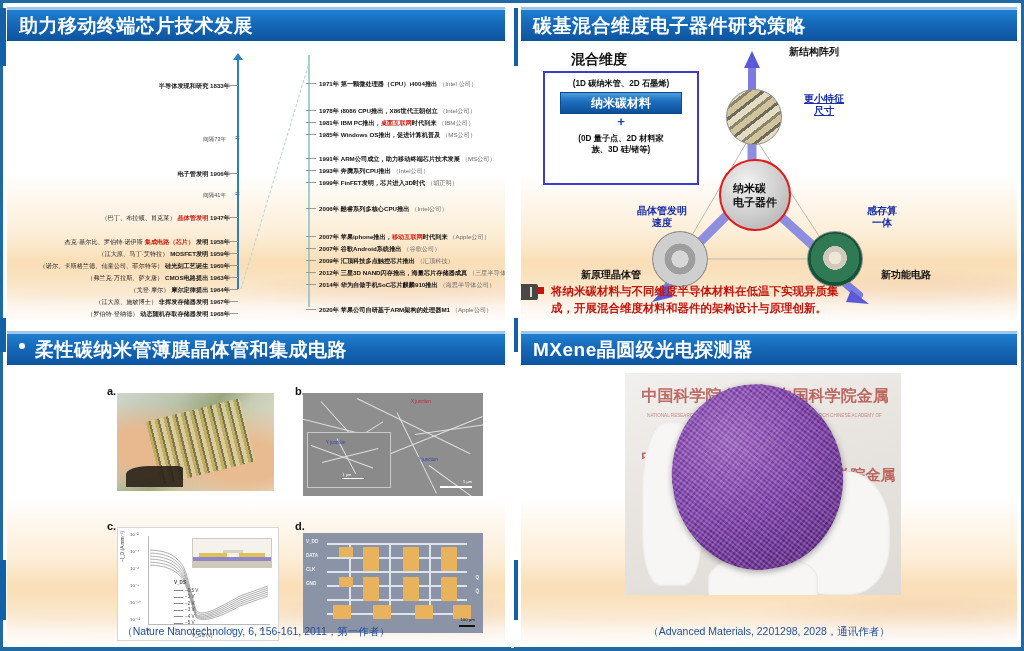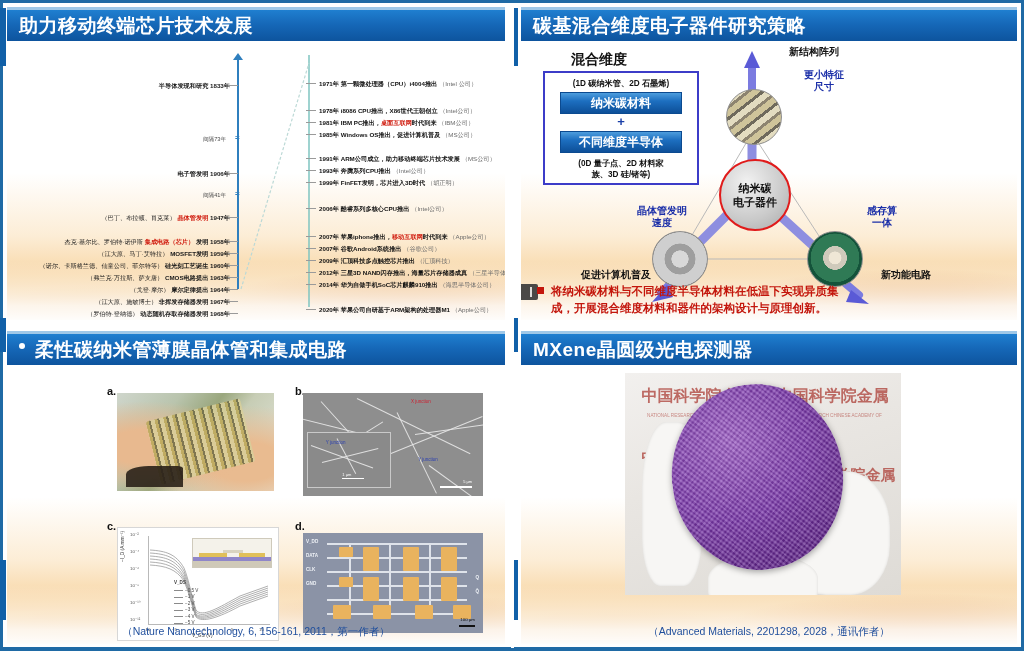--- a/index.html
+++ b/index.html
@@ -75,21 +75,21 @@
   .sd-sub{text-align:center;font-size:8.2px;font-weight:bold;color:#111;line-height:11px;margin-top:5px;}
   .sd-chip{margin:3px auto 0;width:120px;height:20px;
            background:linear-gradient(to bottom,#4d9ddd 0%,#1d6fc0 40%,#0d4f98 100%);
            border:1px solid #0b4a90;color:#ffffff;font-weight:bold;font-size:12px;
            line-height:20px;text-align:center;}
   .sd-plus{text-align:center;font-size:13px;font-weight:bold;color:#1a3fa8;line-height:13px;margin:1px 0;}
 
   .node{position:absolute;border-radius:50%;overflow:hidden;}
   .node.nc{background:radial-gradient(circle at 38% 32%,#f2f2f2,#c9c9c9 60%,#a8a8a8 100%);
            border:2px solid #e01b1b;display:flex;align-items:center;justify-content:center;}
-  .node.nc .lbl{font-size:11px;font-weight:bold;color:#111;text-align:center;line-height:14px;}
+  .node.nc .lbl{font-size:11px;font-weight:bold;color:#111;text-align:left;line-height:14px;}
   .node.img-top{background:
       repeating-linear-gradient(-38deg,#cfc49a 0 6px,#8d8470 6px 9px,#e3dcc0 9px 15px,#6f6a5c 15px 18px);
       border:1px solid #8e8e8e;}
   .node.img-left{background:
       radial-gradient(circle at 50% 50%,#d8d8d8 0 22%,#9e9e9e 23% 40%,#cfcfcf 41% 70%,#7d7d7d 71% 100%);
       border:1px solid #8e8e8e;}
   .node.img-right{background:
       radial-gradient(circle at 50% 48%,#efe7d6 0 16%,#cfcabb 17% 30%,#2f7a55 31% 62%,#14533a 63% 100%);
       border:1px solid #8e8e8e;}
 
@@ -403,54 +403,53 @@
           <path d="M312,232 L338,254" stroke="#7b7be0" stroke-width="8" stroke-linecap="round"></path>
           <polygon points="348,263 330,249 325,261" fill="#5a5ad6"></polygon>
         </svg>
 
         <div class="sd-title">混合维度</div>
 
         <div class="sd-box">
           <div class="sd-sub">(1D 碳纳米管、2D 石墨烯)</div>
           <div class="sd-chip">纳米碳材料</div>
           <div class="sd-plus">+</div>
-          <div class="sd-chip">不同维度半导体</div>
           <div class="sd-sub">(0D 量子点、2D 材料家</div>
           <div class="sd-sub" style="margin-top:0;">族、3D 硅/锗等)</div>
         </div>
 
         <div class="node img-top" style="left:205px;top:48px;width:54px;height:54px;"></div>
         <div class="node img-left" style="left:131px;top:190px;width:54px;height:54px;"></div>
         <div class="node img-right" style="left:286px;top:190px;width:54px;height:54px;"></div>
 
         <div class="node nc" style="left:198px;top:118px;width:68px;height:68px;">
           <div class="lbl">
             <div>纳米碳</div>
             <div>电子器件</div>
           </div>
         </div>
 
         <div class="sd-lbl dark" style="left:268px;top:5px;">新结构阵列</div>
 
-        <div class="sd-lbl" style="left:283px;top:28px;">
+        <div class="sd-lbl" style="left:283px;top:52px;text-decoration:underline;">
           <div>更小特征</div>
           <div>尺寸</div>
         </div>
 
         <div class="sd-lbl" style="left:116px;top:164px;">
           <div>晶体管发明</div>
           <div>速度</div>
         </div>
 
         <div class="sd-lbl" style="left:346px;top:164px;">
           <div>感存算</div>
           <div>一体</div>
         </div>
 
-        <div class="sd-lbl dark" style="left:60px;top:228px;">促进计算机普及</div>
+        <div class="sd-lbl dark" style="left:60px;top:228px;">新原理晶体管</div>
 
         <div class="sd-lbl dark" style="left:360px;top:228px;">新功能电路</div>
 
         <div class="bullet-note">
           <span class="sq"></span>
           <div>将纳米碳材料与不同维度半导体材料在低温下实现异质集</div>
           <div>成，开展混合维度材料和器件的架构设计与原理创新。</div>
         </div>
       </div>
     </div>

